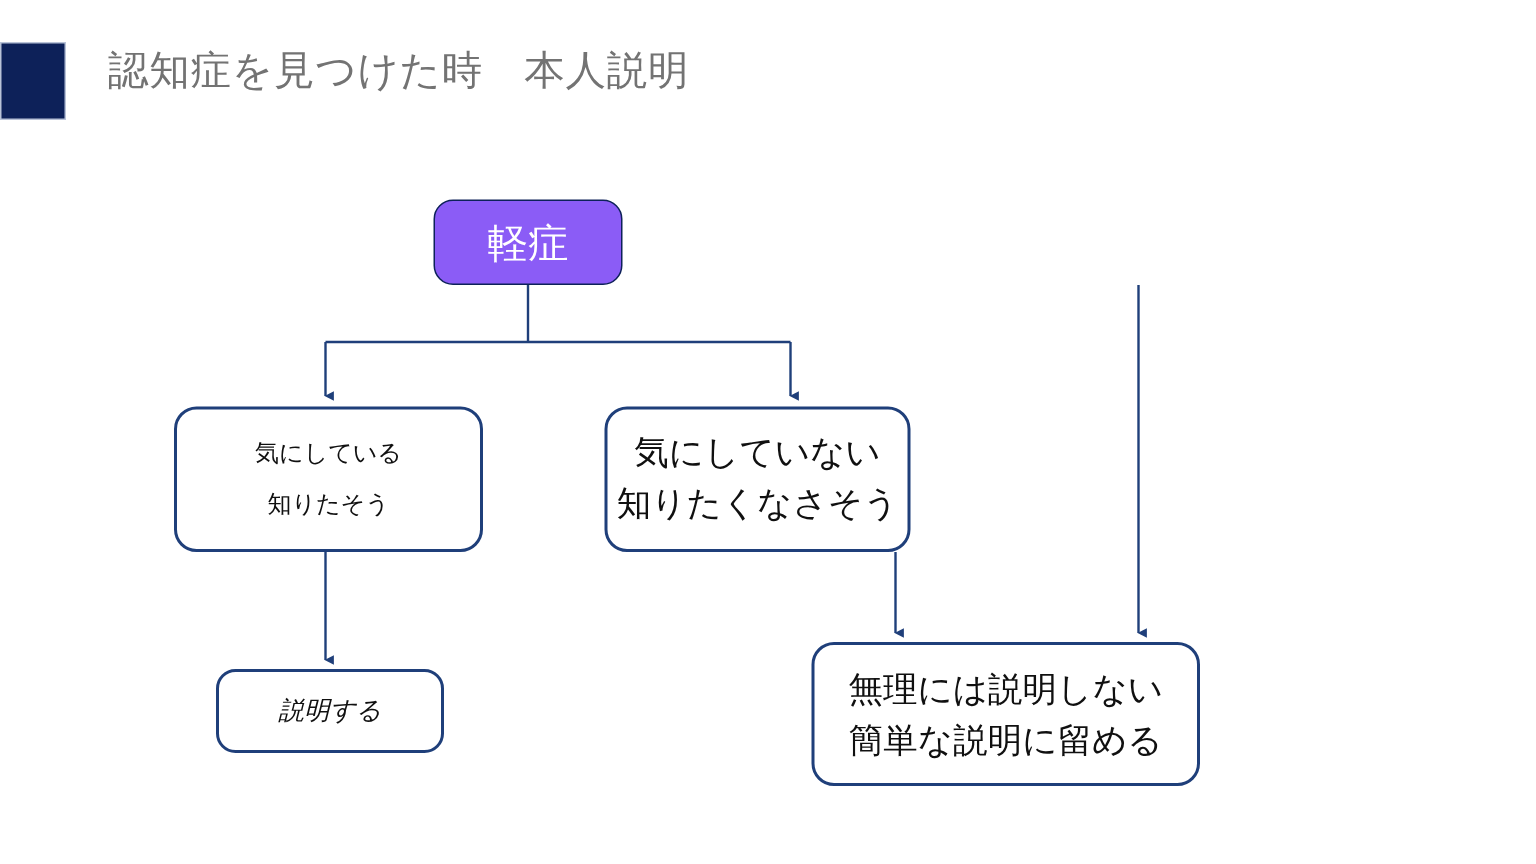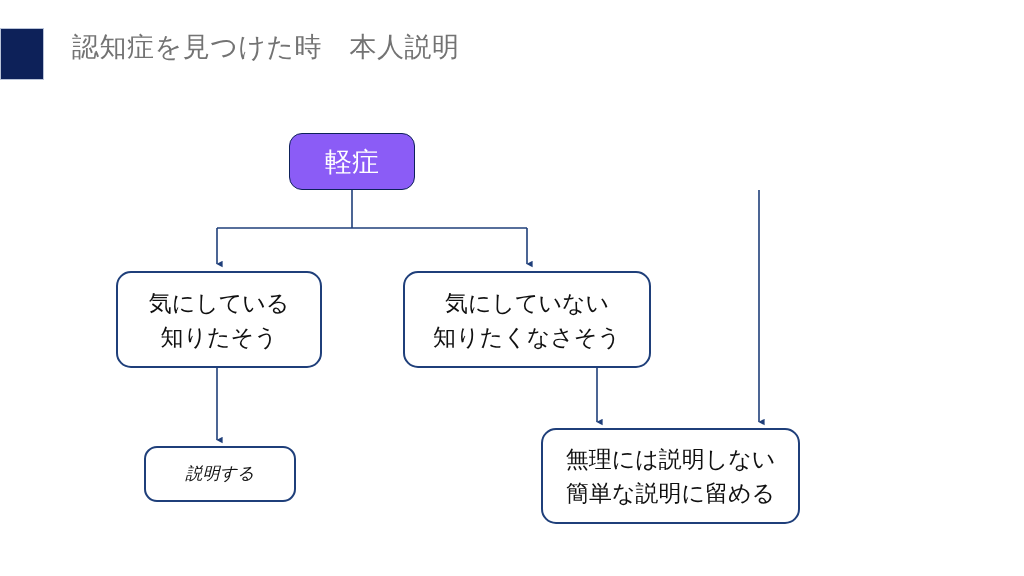--- a/index.html
+++ b/index.html
@@ -103,28 +103,29 @@
   }
   #node-moderate .node-label { font-size: 27px; line-height: 30px; }
 
   #node-cares {
     left: 116px;
     top: 271px;
     width: 206px;
     height: 97px;
     border-radius: 15px;
   }
-  #node-cares .node-label { font-size: 23px; line-height: 34px; }
+  #node-cares .node-label { font-size: 16px; line-height: 34px; }
 
   #node-not-cares {
     left: 403px;
     top: 271px;
-    width: 248px;
+    width: 204px;
     height: 97px;
     border-radius: 15px;
+    font-family: Liberation Mono, monospace;
   }
   #node-not-cares .node-label { font-size: 23px; line-height: 34px; }
 
   #node-explain {
     left: 144px;
     top: 446px;
     width: 152px;
     height: 56px;
     border-radius: 13px;
   }

